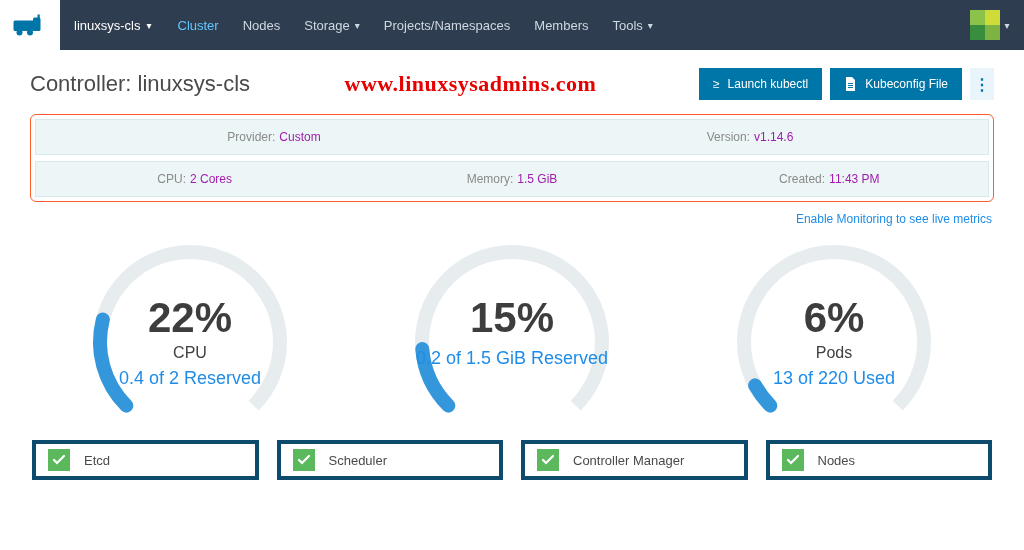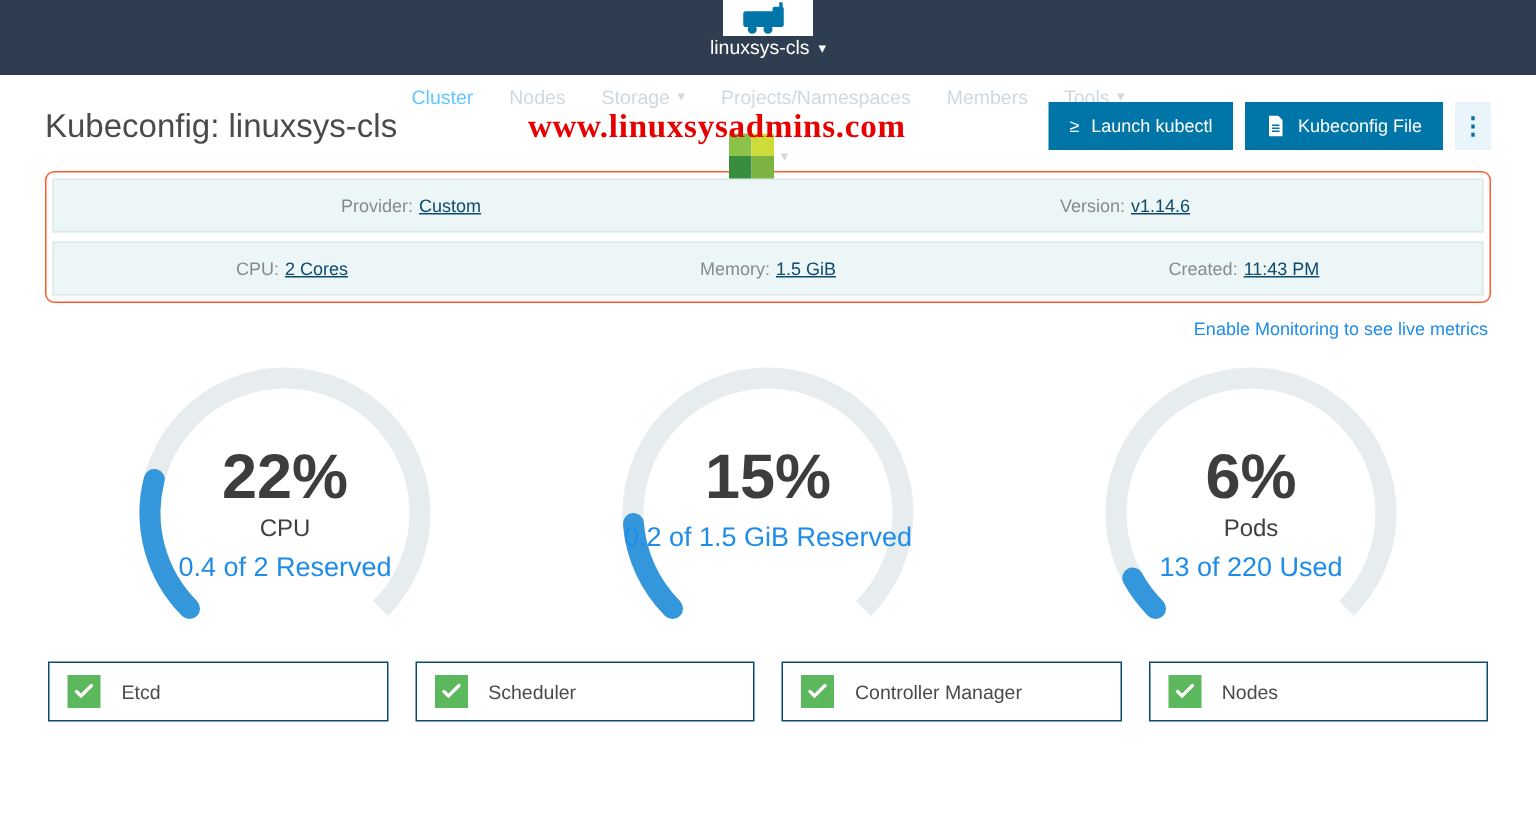--- a/index.html
+++ b/index.html
@@ -1,19 +1,19 @@
 <!DOCTYPE html>
 <html><head>
 <meta charset="utf-8">
 <style>
 * { margin: 0; padding: 0; box-sizing: border-box; }
 body { font-family: -apple-system, BlinkMacSystemFont, "Segoe UI", Helvetica, Arial, sans-serif; background: #fff; color: #3d3d3d; width: 1024px; height: 550px; overflow: hidden; }
 
 
-.navbar { height: 50px; background: #2e3d4f; display: flex; align-items: center; color: #fff; font-size: 13px; flex-direction: column; }
+.navbar { height: 50px; background: #2e3d4f; display: flex; align-items: center; color: #fff; font-size: 13px; }
 .logo { width: 60px; height: 50px; display: flex; align-items: center; justify-content: center; background: #fff; }
 .logo svg { width: 36px; height: 24px; }
 .nav-cluster { padding: 0 14px; height: 50px; display: flex; align-items: center; cursor: pointer; }
 .nav-cluster .chev { margin-left: 6px; font-size: 10px; }
 .nav-items { display: flex; align-items: center; height: 50px; }
 .nav-item { padding: 0 12px; height: 50px; display: flex; align-items: center; cursor: pointer; color: #cfd8e0; }
 .nav-item.active { color: #62c6ff; }
 .nav-item .chev { margin-left: 5px; font-size: 10px; }
 .nav-spacer { flex: 1; }
 .user-box { width: 44px; height: 44px; margin-right: 12px; display: flex; align-items: center; justify-content: center; cursor: pointer; }
@@ -31,38 +31,38 @@
 .btn svg, .btn .ic { margin-right: 8px; }
 .btn-menu { width: 24px; height: 32px; display: inline-flex; align-items: center; justify-content: center; background: #eaf5fb; margin-left: 8px; cursor: pointer; color:#0075a8; font-weight:bold; }
 
 
 .info-wrap { border: 1.5px solid #ff5a2b; border-radius: 6px; padding: 4px; }
 .info-row { display: flex; background: #ecf6f6; border: 1px solid #d9e9e9; height: 36px; align-items: center; }
 .info-row + .info-row { margin-top: 6px; }
 .info-cell { flex: 1; text-align: center; font-size: 12px; color: #6b6b6b; position: relative; }
 .info-cell + .info-cell::before { content:""; position:absolute; left:0; top:8px; bottom:8px; width:1px; background:#c9dcdc; }
 .info-cell .lbl { color: #8a8a8a; }
-.info-cell .val { color: #0c4a6e; margin-left: 4px; text-decoration: underline; }
+.info-cell .val { color: #a21caf; margin-left: 4px; }
 
 .monitoring-link { text-align: right; font-size: 12px; margin: 10px 2px 6px 0; color: #1f8ce8; cursor: pointer; }
 
 
 .gauges { display: flex; justify-content: space-between; padding: 0 10px; }
 .gauge { width: 300px; text-align: center; position: relative; }
 .gauge svg { width: 260px; height: 200px; }
 .gauge-track { stroke: #e7ecef; stroke-width: 14; fill: none; }
 .gauge-fill { stroke: #3597db; stroke-width: 14; fill: none; stroke-linecap: round; }
 .gauge-center { position: absolute; top: 62px; left: 0; right: 0; }
 .gauge-pct { font-size: 42px; font-weight: 600; color: #3d3d3d; }
 .gauge-name { font-size: 16px; color: #404040; margin-top: 2px; }
 .gauge-sub { font-size: 18px; color: #1f8ce8; margin-top: 6px; }
 
 
 .status-row { display: flex; gap: 18px; padding: 0 2px; margin-top: 4px; }
-.status-tile { flex: 1; height: 40px; border: 1px solid #0c4a6e; display: flex; align-items: center; padding: 0 12px; font-size: 13px; color: #4a4a4a; }
+.status-tile { flex: 1; height: 40px; border: 4px solid #0c4a6e; display: flex; align-items: center; padding: 0 12px; font-size: 13px; color: #4a4a4a; }
 .status-check { width: 22px; height: 22px; background: #5cb85c; margin-right: 14px; display: flex; align-items: center; justify-content: center; color: #fff; }
 </style>
 </head>
 <body>
 
 <div class="navbar">
   <div class="logo">
     <svg viewBox="0 0 48 32">
       <rect x="2" y="10" width="28" height="14" rx="2" fill="#0075a8"></rect>
       <rect x="28" y="6" width="10" height="18" rx="2" fill="#0075a8"></rect>
@@ -105,21 +105,21 @@
         <div></div>
         <div></div>
       </div>
     <span class="user-chev">▾</span>
   </div>
 </div>
 
 <div class="page">
 
   <div class="title-row">
-    <div class="title">Kubeconfig: linuxsys-cls</div>
+    <div class="title">Controller: linuxsys-cls</div>
     <div class="watermark">www.linuxsysadmins.com</div>
     <div class="btn teal">
       <span class="ic">≥</span>
       <span>Launch kubectl</span>
     </div>
     <div class="btn teal">
       <svg width="13" height="14" viewBox="0 0 13 14">
           <path fill="#fff" d="M2 0h6l3 3v11H2z"></path>
           <path fill="#0075a8" d="M4 6h5v1H4zm0 2h5v1H4zm0 2h5v1H4z"></path>
         </svg>

